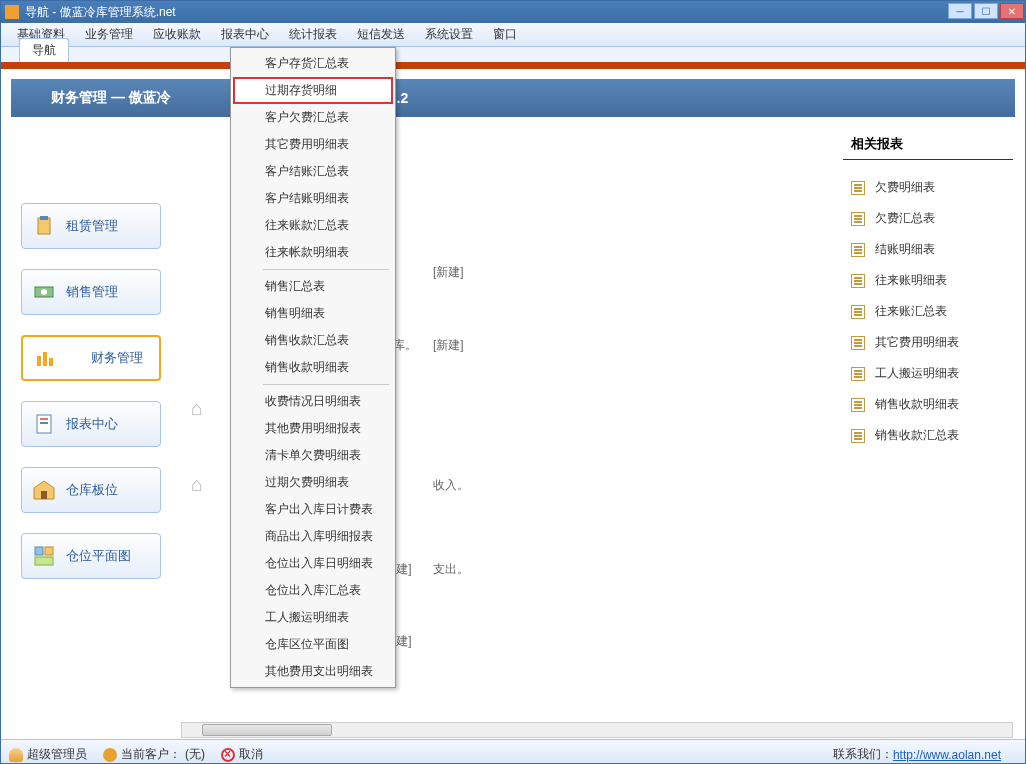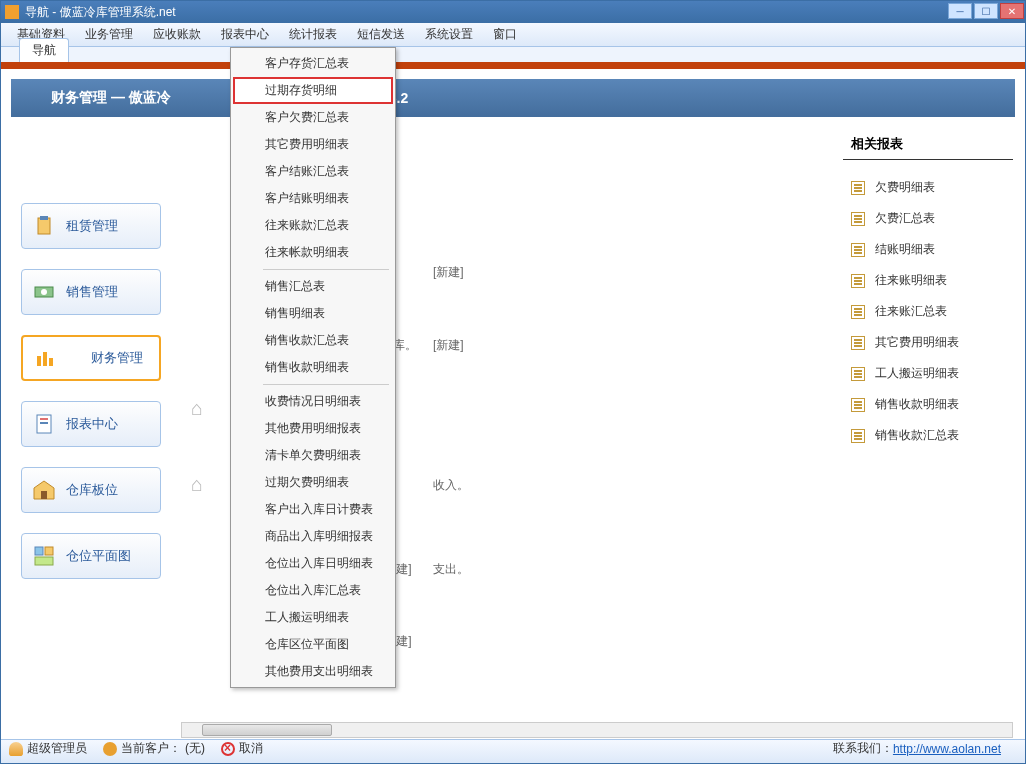--- a/index.html
+++ b/index.html
@@ -31,21 +31,21 @@
 .sb-item .doc-icon { width: 14px; height: 14px; border: 1px solid #c49a3a; background: #fff; margin-right: 10px; display: inline-block; position: relative; }
 .sb-item .doc-icon::after { content: ''; position: absolute; left: 2px; top: 2px; width: 8px; height: 2px; background: #c49a3a; box-shadow: 0 3px 0 #c49a3a, 0 6px 0 #c49a3a; }
 .dropdown-menu { position: absolute; top: 46px; left: 229px; width: 166px; background: #f7f7f7; border: 1px solid #999; box-shadow: 2px 2px 4px rgba(0,0,0,0.25); z-index: 100; padding: 2px; }
 .dd-item { padding: 5px 10px 5px 32px; cursor: pointer; color: #333; font-size: 12px; }
 .dd-item.highlight { border: 2px solid #d33; background: #fff; padding: 3px 8px 3px 30px; }
 .dd-sep { height: 1px; background: #ccc; margin: 3px 4px 3px 30px; }
 .bg-entry { position: absolute; color: #666; font-size: 12px; }
 .bg-icon-gh { position: absolute; width: 22px; height: 22px; color: #bbb; font-size: 20px; }
 .scrollbar-h { position: absolute; left: 180px; right: 12px; bottom: 1px; height: 16px; background: #f0f0f0; border: 1px solid #ccc; }
 .scrollbar-h .thumb { position: absolute; left: 20px; width: 130px; top: 1px; bottom: 1px; background: linear-gradient(#e8e8e8, #d0d0d0); border: 1px solid #aaa; border-radius: 2px; }
-.statusbar { height: 24px; background: linear-gradient(#f4f8ff, #dde9f9); border-top: 1px solid #a6c4e8; display: flex; align-items: flex-start; padding: 0 8px; position: absolute; bottom: 0; left: 0; right: 0; }
+.statusbar { height: 24px; background: linear-gradient(#f4f8ff, #dde9f9); border-top: 1px solid #a6c4e8; display: flex; align-items: flex-end; padding: 0 8px; position: absolute; bottom: 0; left: 0; right: 0; }
 .statusbar .st-item { display: flex; align-items: center; margin-right: 16px; color: #333; }
 .statusbar .st-icon { width: 14px; height: 14px; margin-right: 4px; display: inline-block; }
 .statusbar .st-right { margin-left: auto; }
 .statusbar a { color: #1a5fbf; text-decoration: underline; }
 .icon-user { background: linear-gradient(#f8d090, #e8a030); border-radius: 50% 50% 20% 20%; }
 .icon-person { background: #e8a030; border-radius: 50%; position: relative; }
 .icon-cancel { border-radius: 50%; border: 2px solid #d33; position: relative; }
 .icon-cancel::after { content: '×'; position: absolute; left: 1px; top: -3px; color: #d33; font-size: 12px; font-weight: bold; }
 .ni-1 svg, .ni-2 svg, .ni-3 svg, .ni-4 svg, .ni-5 svg, .ni-6 svg { width: 24px; height: 24px; }
 </style>

